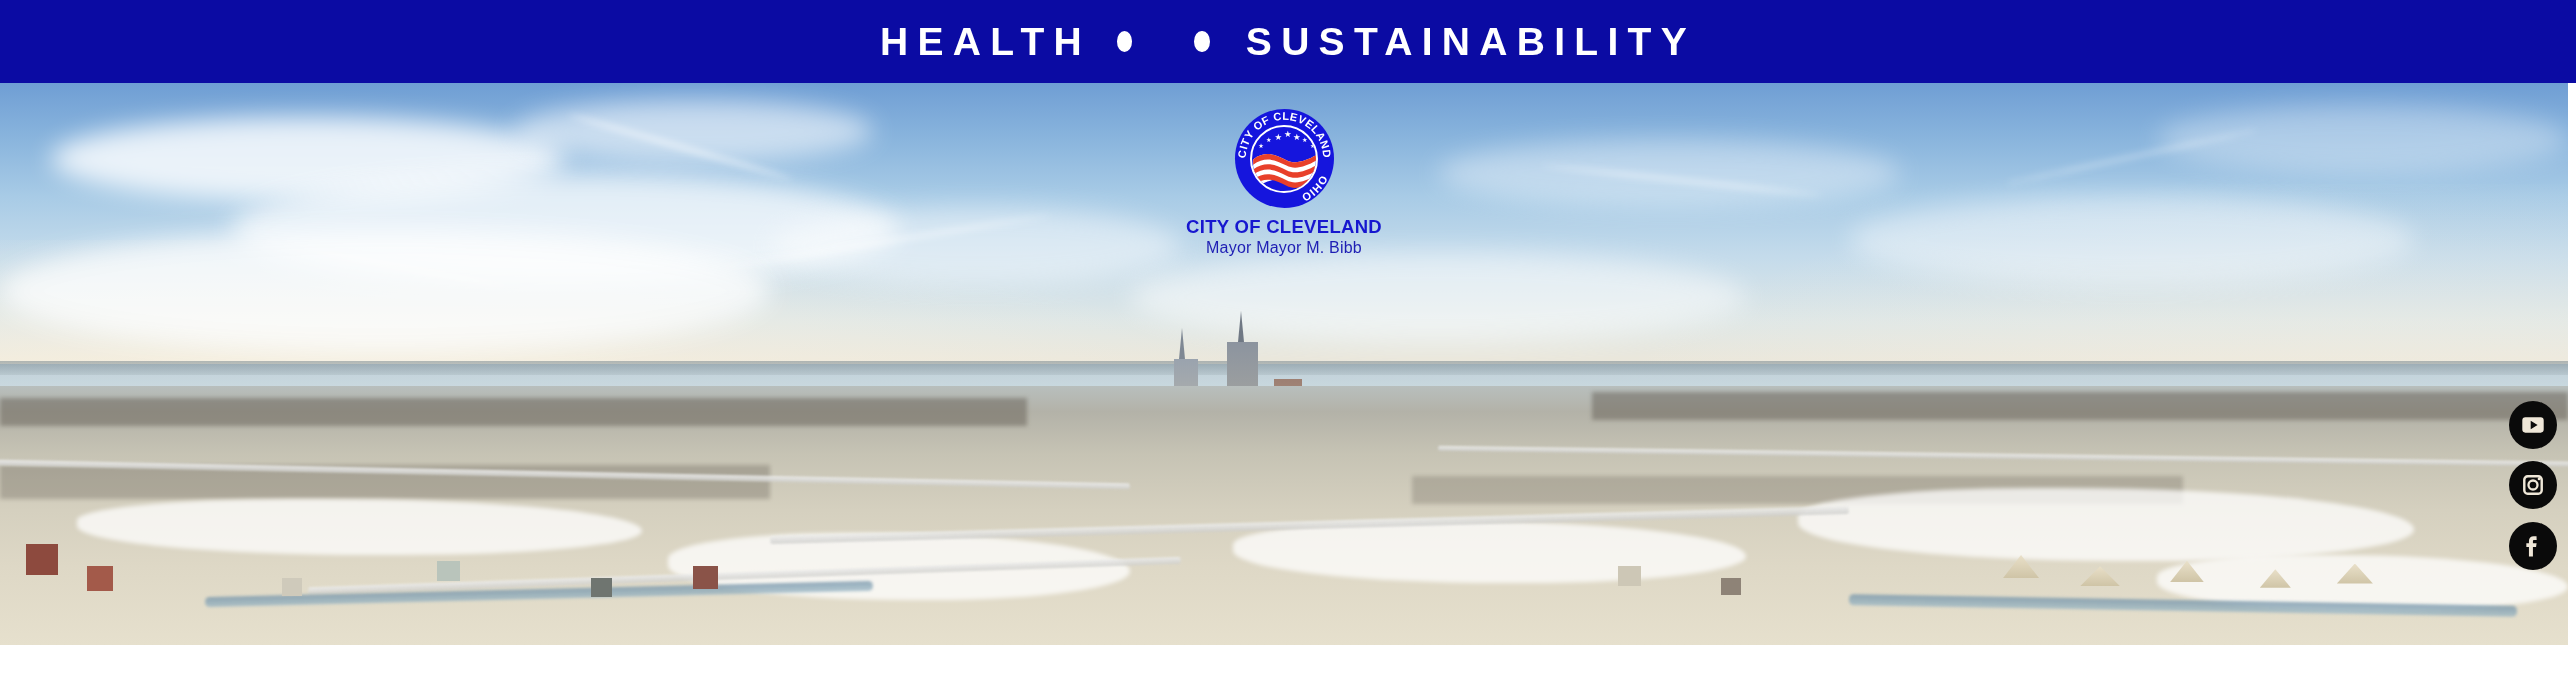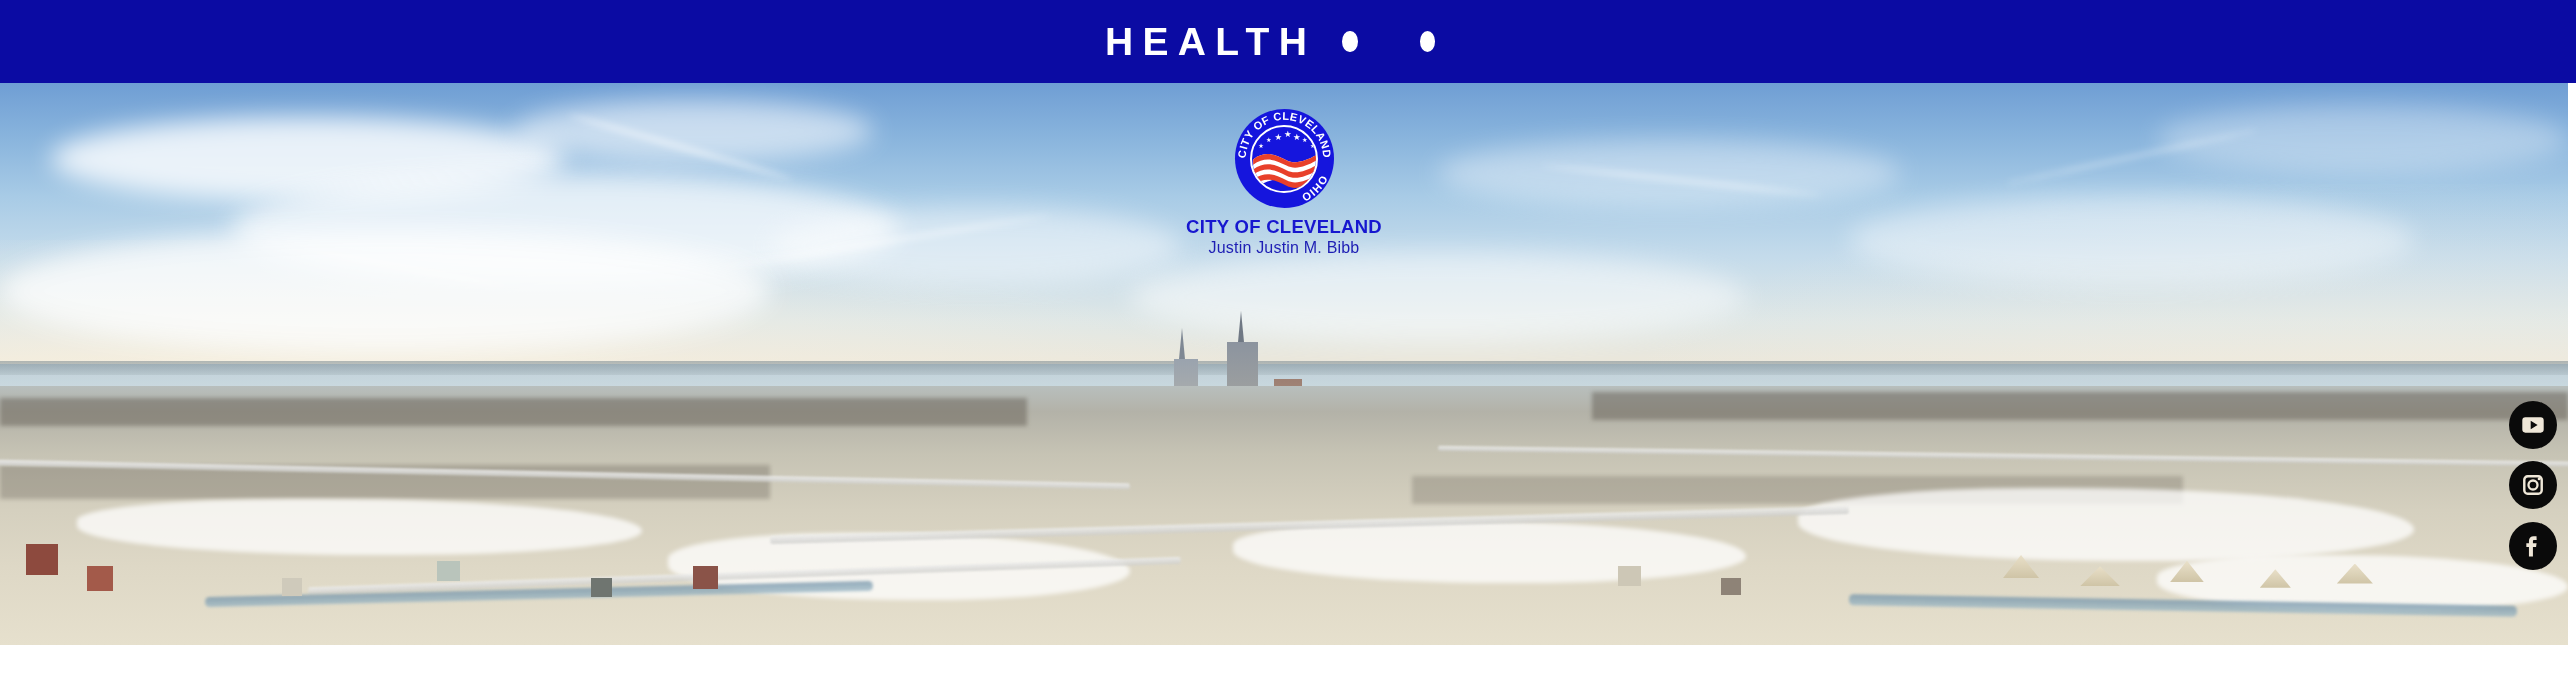--- a/index.html
+++ b/index.html
@@ -263,20 +263,21 @@
   }
 </style>
 </head>
 <body>
 
 <div class="top-banner">
   <div class="banner-text">
     <span class="banner-word">HEALTH</span>
     <span class="banner-dot"></span>
     <span class="banner-dot"></span>
+    <span class="banner-word">SUSTAINABILITY</span>
   </div>
 </div>
 
 <div class="hero">
 
   <div class="sky"></div>
   <div class="sky-warm"></div>
   <div class="sky-warm2"></div>
 
   <div class="cloud" style="left:2%;top:6%;width:20%;height:15%;"></div>
@@ -387,21 +388,21 @@
           </g>
           <g fill="#e8402a">
             <path d="M4,16 C20,4 34,10 47,17 C60,24 76,16 90,8 L90,15 C76,23 60,31 47,24 C34,17 20,11 4,23 Z"></path>
             <path d="M4,29 C20,17 34,23 47,30 C60,37 76,29 90,21 L90,28 C76,36 60,44 47,37 C34,30 20,24 4,36 Z"></path>
             <path d="M4,42 C20,30 34,36 47,43 C60,50 76,42 90,34 L90,41 C76,49 60,57 47,50 C34,43 20,37 4,49 Z"></path>
           </g>
         </svg>
       </div>
     </div>
     <div class="seal-title">CITY OF CLEVELAND</div>
-    <div class="seal-sub">Justin Justin M. Bibb</div>
+    <div class="seal-sub">Mayor Mayor M. Bibb</div>
   </div>
 
 
   <div class="social">
     <div class="social-btn" title="YouTube">
       <svg width="26" height="26" viewBox="0 0 34 34" aria-hidden="true">
         <path fill="#efe7d8" fill-rule="evenodd" d="M3,11 a4,4 0 0 1 4,-4 h20 a4,4 0 0 1 4,4 v12 a4,4 0 0 1 -4,4 h-20 a4,4 0 0 1 -4,-4 z
              M14,11.5 v11 l9,-5.5 z"></path>
       </svg>
     </div>

